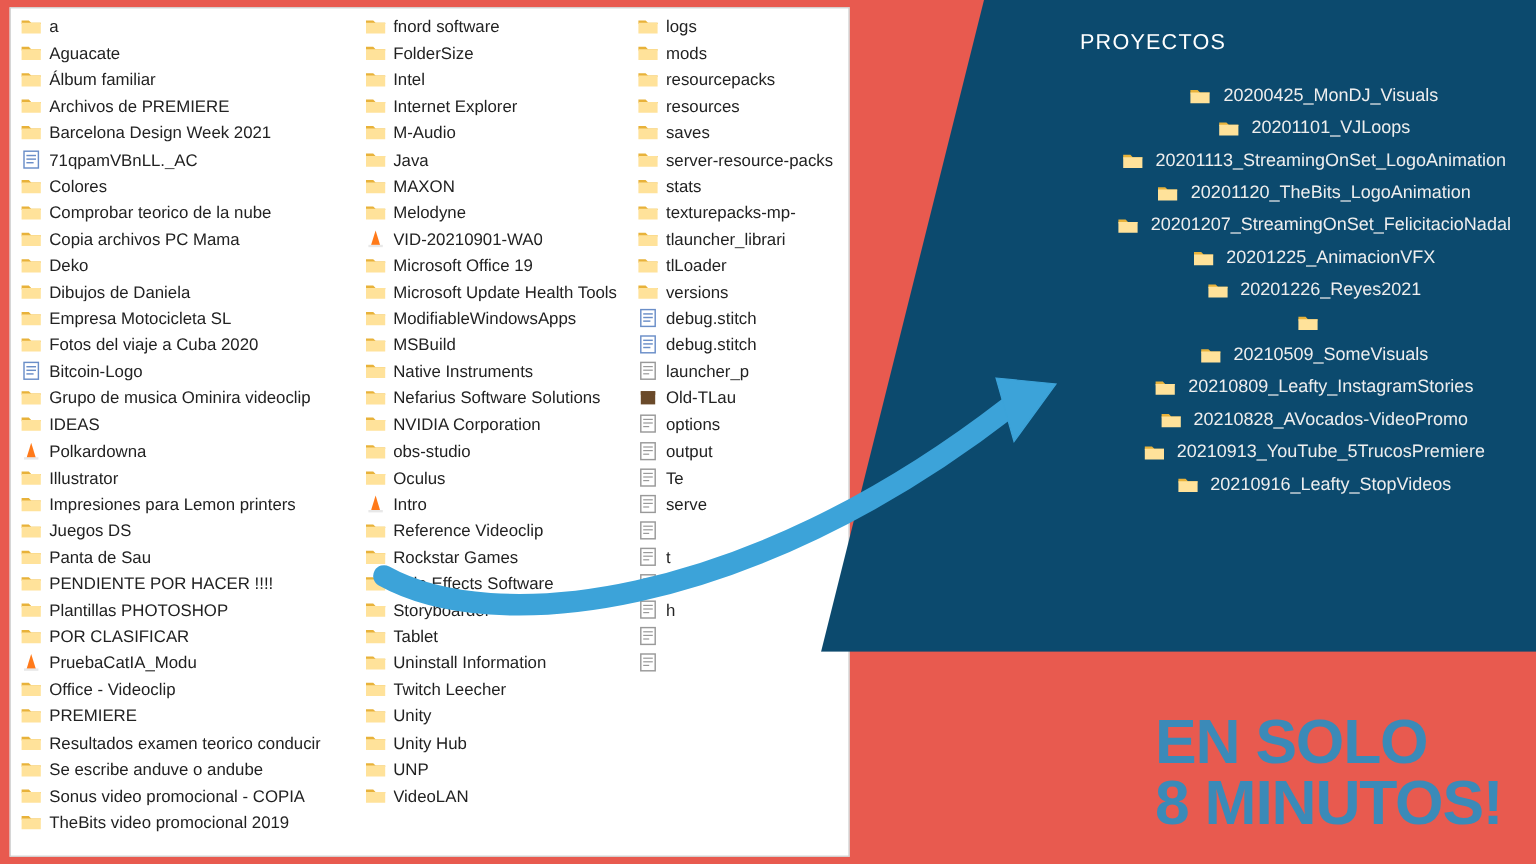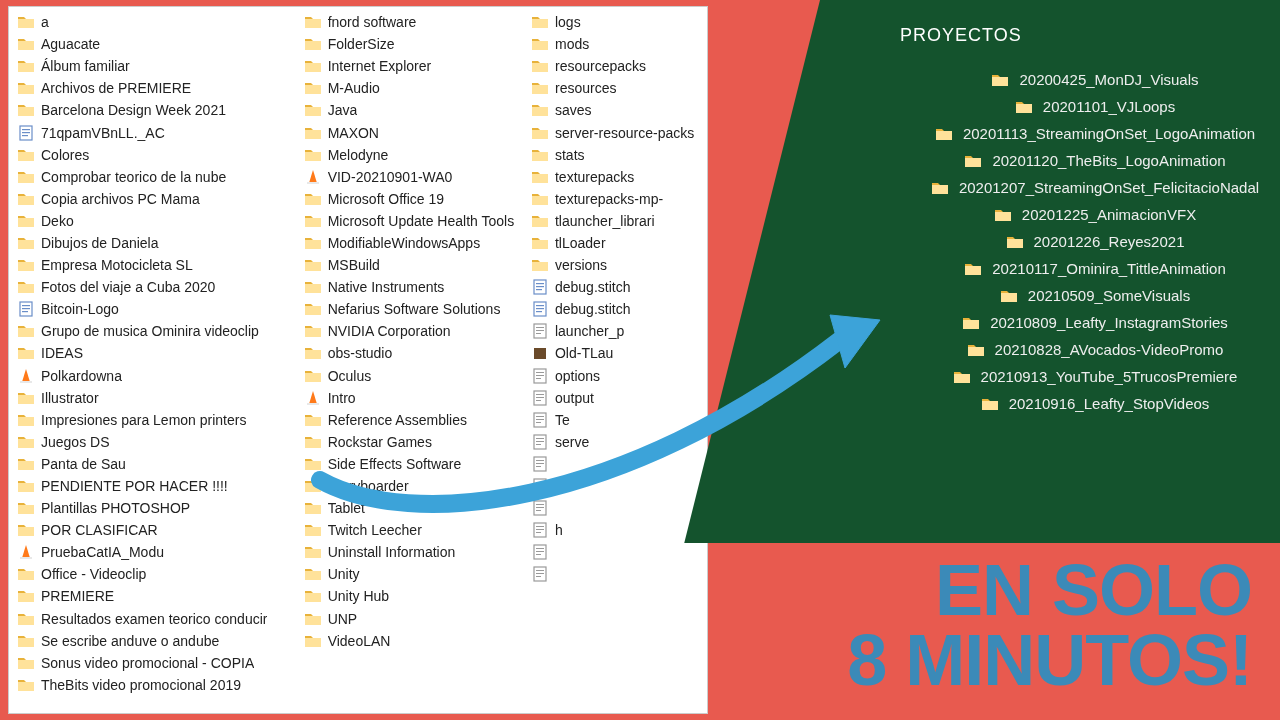--- a/index.html
+++ b/index.html
@@ -43,21 +43,21 @@
   .icon.txt svg rect.page { fill: #fff; stroke: #999; stroke-width: 1.2; }
   .icon.txt svg rect.line { fill: #999; }
   .icon.box svg rect { fill: #6a4a2a; }
 
   .right-panel {
     position: absolute;
     right: 0;
     top: 0;
     width: 640px;
     height: 543px;
-    background: #14532d;
+    background: #0c4a6e;
     color: #e8e8e8;
     font-size: 15px;
     clip-path: polygon(180px 0, 640px 0, 640px 720px, 0 720px);
     padding: 25px 20px 20px 30px;
   }
   .right-title {
     font-size: 18px;
     letter-spacing: 1px;
     margin-left: 230px;
     margin-bottom: 20px;
@@ -77,24 +77,24 @@
     pointer-events: none;
   }
   .arrow path, .arrow polygon { fill: none; stroke: #3ca3d9; }
   .arrow path { stroke-width: 18; stroke-linecap: round; }
   .arrow polygon { fill: #3ca3d9; }
 
   .headline {
     position: absolute;
     right: 28px;
     bottom: 24px;
-    text-align: right;
+    text-align: left;
     font-family: "Arial Black", Impact, sans-serif;
     font-weight: 900;
-    font-size: 72px;
+    font-size: 52px;
     line-height: 0.98;
     letter-spacing: -1px;
     color: #3b8ab8;
   }
 </style>
 </head>
 <body>
 
 <div class="left-panel">
   <div class="left-col c1" id="col1">
@@ -401,20 +401,29 @@
         </span>
         <span class="label">FolderSize</span>
       </div>
       <div class="row">
         <span class="icon folder">
           <svg viewBox="0 0 18 18">
             <path class="tab" d="M1 4h6l2 2h8v1H1z"></path>
             <path class="body" d="M1 6h16v9H1z"></path>
           </svg>
         </span>
+        <span class="label">Intel</span>
+      </div>
+      <div class="row">
+        <span class="icon folder">
+          <svg viewBox="0 0 18 18">
+            <path class="tab" d="M1 4h6l2 2h8v1H1z"></path>
+            <path class="body" d="M1 6h16v9H1z"></path>
+          </svg>
+        </span>
         <span class="label">Internet Explorer</span>
       </div>
       <div class="row">
         <span class="icon folder">
           <svg viewBox="0 0 18 18">
             <path class="tab" d="M1 4h6l2 2h8v1H1z"></path>
             <path class="body" d="M1 6h16v9H1z"></path>
           </svg>
         </span>
         <span class="label">M-Audio</span>
@@ -545,21 +554,21 @@
         </span>
         <span class="label">Intro</span>
       </div>
       <div class="row">
         <span class="icon folder">
           <svg viewBox="0 0 18 18">
             <path class="tab" d="M1 4h6l2 2h8v1H1z"></path>
             <path class="body" d="M1 6h16v9H1z"></path>
           </svg>
         </span>
-        <span class="label">Reference Assemblies</span>
+        <span class="label">Reference Videoclip</span>
       </div>
       <div class="row">
         <span class="icon folder">
           <svg viewBox="0 0 18 18">
             <path class="tab" d="M1 4h6l2 2h8v1H1z"></path>
             <path class="body" d="M1 6h16v9H1z"></path>
           </svg>
         </span>
         <span class="label">Rockstar Games</span>
       </div>
@@ -590,30 +599,30 @@
         </span>
         <span class="label">Tablet</span>
       </div>
       <div class="row">
         <span class="icon folder">
           <svg viewBox="0 0 18 18">
             <path class="tab" d="M1 4h6l2 2h8v1H1z"></path>
             <path class="body" d="M1 6h16v9H1z"></path>
           </svg>
         </span>
+        <span class="label">Uninstall Information</span>
+      </div>
+      <div class="row">
+        <span class="icon folder">
+          <svg viewBox="0 0 18 18">
+            <path class="tab" d="M1 4h6l2 2h8v1H1z"></path>
+            <path class="body" d="M1 6h16v9H1z"></path>
+          </svg>
+        </span>
         <span class="label">Twitch Leecher</span>
-      </div>
-      <div class="row">
-        <span class="icon folder">
-          <svg viewBox="0 0 18 18">
-            <path class="tab" d="M1 4h6l2 2h8v1H1z"></path>
-            <path class="body" d="M1 6h16v9H1z"></path>
-          </svg>
-        </span>
-        <span class="label">Uninstall Information</span>
       </div>
       <div class="row">
         <span class="icon folder">
           <svg viewBox="0 0 18 18">
             <path class="tab" d="M1 4h6l2 2h8v1H1z"></path>
             <path class="body" d="M1 6h16v9H1z"></path>
           </svg>
         </span>
         <span class="label">Unity</span>
       </div>
@@ -701,29 +710,20 @@
         <span class="label">server-resource-packs</span>
       </div>
       <div class="row">
         <span class="icon folder">
           <svg viewBox="0 0 18 18">
             <path class="tab" d="M1 4h6l2 2h8v1H1z"></path>
             <path class="body" d="M1 6h16v9H1z"></path>
           </svg>
         </span>
         <span class="label">stats</span>
-      </div>
-      <div class="row">
-        <span class="icon folder">
-          <svg viewBox="0 0 18 18">
-            <path class="tab" d="M1 4h6l2 2h8v1H1z"></path>
-            <path class="body" d="M1 6h16v9H1z"></path>
-          </svg>
-        </span>
-        <span class="label">texturepacks</span>
       </div>
       <div class="row">
         <span class="icon folder">
           <svg viewBox="0 0 18 18">
             <path class="tab" d="M1 4h6l2 2h8v1H1z"></path>
             <path class="body" d="M1 6h16v9H1z"></path>
           </svg>
         </span>
         <span class="label">texturepacks-mp-</span>
       </div>
@@ -975,21 +975,20 @@
         </span>
         <span class="label">20201226_Reyes2021</span>
       </div>
       <div class="row">
         <span class="icon folder">
           <svg viewBox="0 0 18 18">
             <path class="tab" d="M1 4h6l2 2h8v1H1z"></path>
             <path class="body" d="M1 6h16v9H1z"></path>
           </svg>
         </span>
-        <span class="label">20210117_Ominira_TittleAnimation</span>
       </div>
       <div class="row">
         <span class="icon folder">
           <svg viewBox="0 0 18 18">
             <path class="tab" d="M1 4h6l2 2h8v1H1z"></path>
             <path class="body" d="M1 6h16v9H1z"></path>
           </svg>
         </span>
         <span class="label">20210509_SomeVisuals</span>
       </div>

